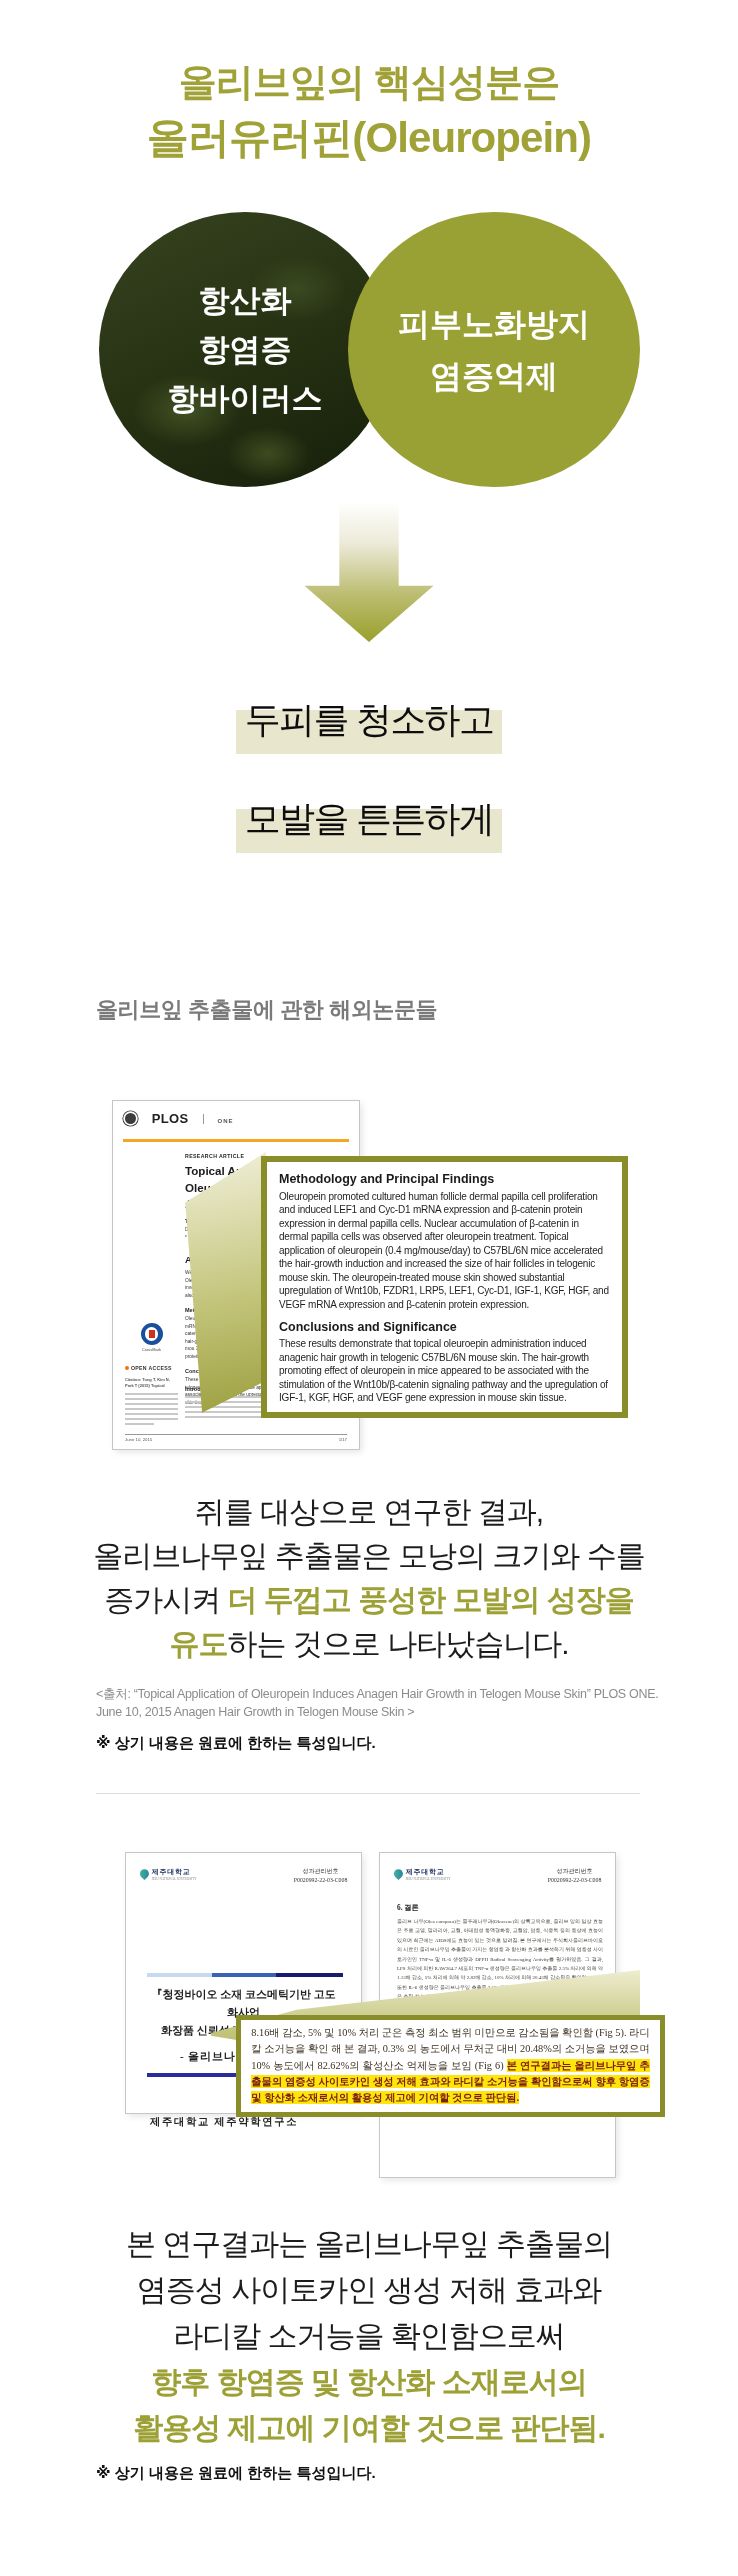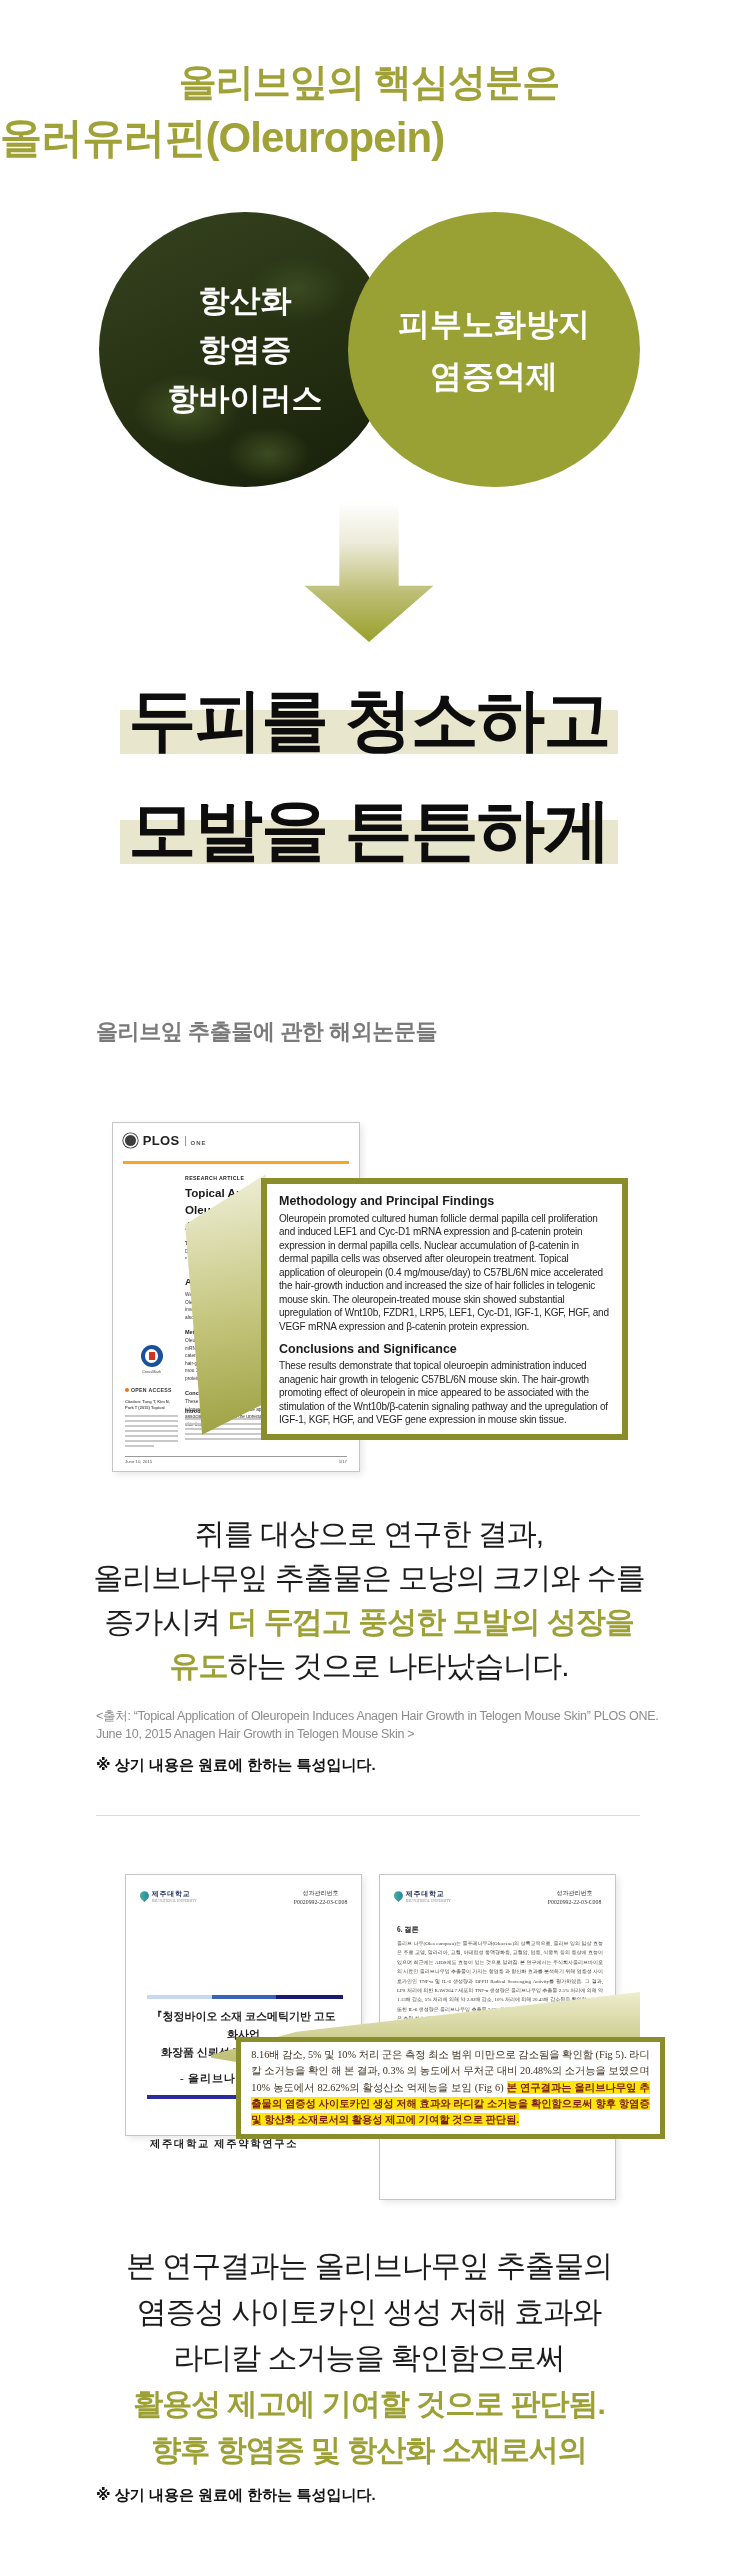--- a/index.html
+++ b/index.html
@@ -5,21 +5,21 @@
   * { margin:0; padding:0; box-sizing:border-box; }
   html,body { background:#ffffff; }
   body {
     width:738px; min-height:2576px; margin:0 auto;
     font-family:"Liberation Sans","DejaVu Sans",sans-serif;
     color:#111; overflow-x:hidden; padding-bottom:42px;
   }
   
   .title1 { margin-top:62px; text-align:center; font-size:38px; line-height:1.1;
             font-weight:600; color:#a0a238; letter-spacing:-0.9px; }
-  .title2 { margin-top:10.3px; text-align:left; font-size:42px; line-height:1.15;
+  .title2 { margin-top:10.3px; text-align:center; font-size:42px; line-height:1.15;
             font-weight:800; color:#a0a238; letter-spacing:-0.9px; }
   
   .circles { position:relative; height:275px; margin-top:50px; }
   .circle { position:absolute; top:0; width:292px; height:275px; border-radius:50%;
             display:flex; flex-direction:column; justify-content:center; align-items:center;
             color:#fff; font-weight:700; text-align:center; }
   .circle.cl { left:99px; z-index:1; font-size:31px; line-height:49px;
     background:
       radial-gradient(ellipse 77px 52px at 30% 72%, rgba(90,110,50,.55) 0%, rgba(90,110,50,0) 70%),
       radial-gradient(ellipse 69px 47px at 68% 28%, rgba(75,95,45,.5) 0%, rgba(75,95,45,0) 70%),
@@ -27,35 +27,35 @@
       linear-gradient(155deg,#36431f 0%, #253012 55%, #161f0a 100%); }
   .circle.cr { left:348px; z-index:2; font-size:32px; line-height:52px; background:#99a135;align-items:center; }
   
   .arrow { width:129px; height:141px; margin:13.7px auto 0;
     background:linear-gradient(180deg,#ffffff 0%,#ecead8 30%,#bcbd72 66%,#99a02b 100%);
     clip-path:polygon(27% 0,73% 0,73% 60%,100% 60%,50% 100%,0 60%,27% 60%); }
   
   .headline { margin-top:43px; text-align:center; }
   .hl-line { line-height:69px; }
   .hl-line + .hl-line { margin-top:22px; }
-  .hl { display:inline-block; font-size:68px; font-weight:700; color:#0d0d0d;
+  .hl { display:inline-block; font-size:36px; font-weight:400; color:#0d0d0d;
         letter-spacing:-1.7px; padding:0 8.6px;
         background:linear-gradient(180deg, rgba(0,0,0,0) 36%, #e8e6cd 36%); }
   
   .sec-head { margin:136px 0 0 96px; font-size:22px; line-height:26px; font-weight:600;
               color:#7a7a7a; letter-spacing:-0.4px; }
   
   .docwrap { position:relative; }
   .doc1wrap { margin-top:77px; height:352px; }
   .doc2wrap { margin-top:58px; height:326px; }
   .paper { position:absolute; background:#fff; border:0.9px solid #c6c6c6;
            box-shadow:2.6px 2.6px 6.9px rgba(0,0,0,.10); z-index:1; }
   
   .p1 { left:112px; top:0; width:248px; height:350px; }
-  .plos-head { position:absolute; left:12px; top:10.3px; display:flex; align-items:baseline; gap:5px; }
+  .plos-head { position:absolute; left:12px; top:10.3px; display:flex; align-items:baseline; gap:14px; }
   .plos-gear { width:11px; height:11px; border-radius:50%; background:#3d3d3d; align-self:center;
                box-shadow:0 0 0 1.7px #fff, 0 0 0 2.6px #3d3d3d; margin-right:1.7px; }
   .plos-word { font-size:13px; font-weight:800; letter-spacing:0.4px; color:#222; }
   .plos-sep { width:0.9px; height:10.3px; background:#999; align-self:center; }
   .plos-one { font-size:6px; font-weight:700; color:#555; letter-spacing:0.9px; }
   .plos-rule { position:absolute; left:10.3px; right:10.3px; top:38px; height:2.6px; background:#f6a623; }
   .p1meta { position:absolute; left:12px; top:222px; width:53px; }
   .crossmark { width:22px; height:22px; border-radius:50%; background:#1a4f9c; margin:0 auto;
                display:flex; align-items:center; justify-content:center; }
   .crossmark-in { width:13.7px; height:13.7px; border-radius:50%; background:#fff;
@@ -305,20 +305,20 @@
       <p>
         <span>8.16배 감소, 5% 및 10% 처리 군은 측정 최소 범위 미만으로 감소됨을 확인함 (Fig 5). 라디칼 소거능을 확인 해 본 결과, 0.3% 의 농도에서 무처군 대비 20.48%의 소거능을 보였으며 10% 농도에서 82.62%의 활성산소 억제능을 보임 (Fig 6) </span><mark class="y">본 연구결과는 올리브나무잎 추출물의 염증성 사이토카인 생성 저해 효과와 라디칼 소거능을 확인함으로써 향후 항염증 및 항산화 소재로서의 활용성 제고에 기여할 것으로 판단됨.</mark>
       </p>
     </div>
   </div>
 
   <div class="para para2">
     <div><span>본 연구결과는 </span><span class="seg-b">올리브나무잎 추출물</span><span>의</span></div>
     <div><span>염증성 사이토카인 생성 저해 효과와</span></div>
     <div><span>라디칼 소거능을 확인함으로써</span></div>
+    <div><span class="seg-o">향후 항염증 및 항산화 소재로서의</span></div>
     <div><span class="seg-o">활용성 제고에 기여할 것으로 판단됨.</span></div>
-    <div><span class="seg-o">향후 항염증 및 항산화 소재로서의</span></div>
   </div>
 
   <div class="note">※ 상기 내용은 원료에 한하는 특성입니다.</div>
 
 </div>
 
 
 </body></html>

